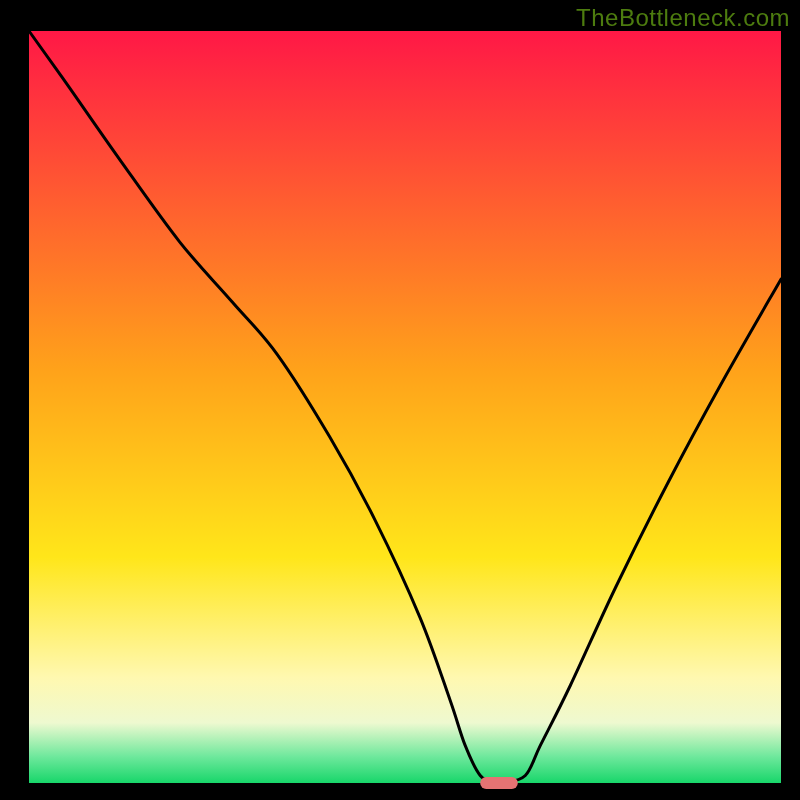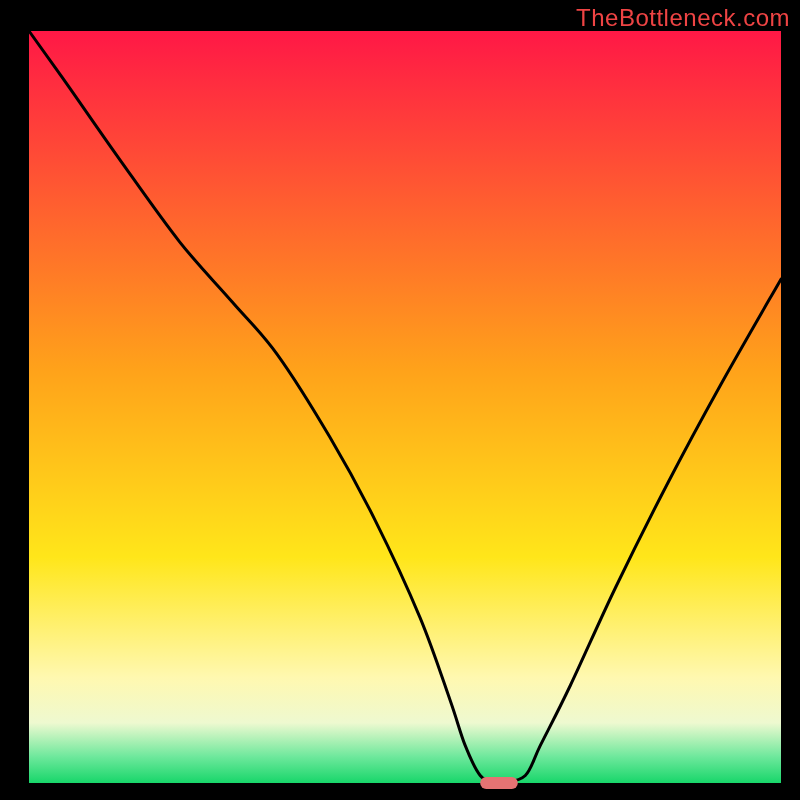--- a/index.html
+++ b/index.html
@@ -14,21 +14,21 @@
   .frame {
     position: relative;
     width: 800px;
     height: 800px;
     background: #000;
   }
   .watermark {
     position: absolute;
     top: 4px;
     right: 10px;
-    color: #ef4444;
+    color: #4d7c0f;
     font-size: 24px;
     letter-spacing: 0.5px;
     z-index: 10;
   }
   svg.plot {
     position: absolute;
     left: 0;
     top: 0;
     width: 800px;
     height: 800px;

